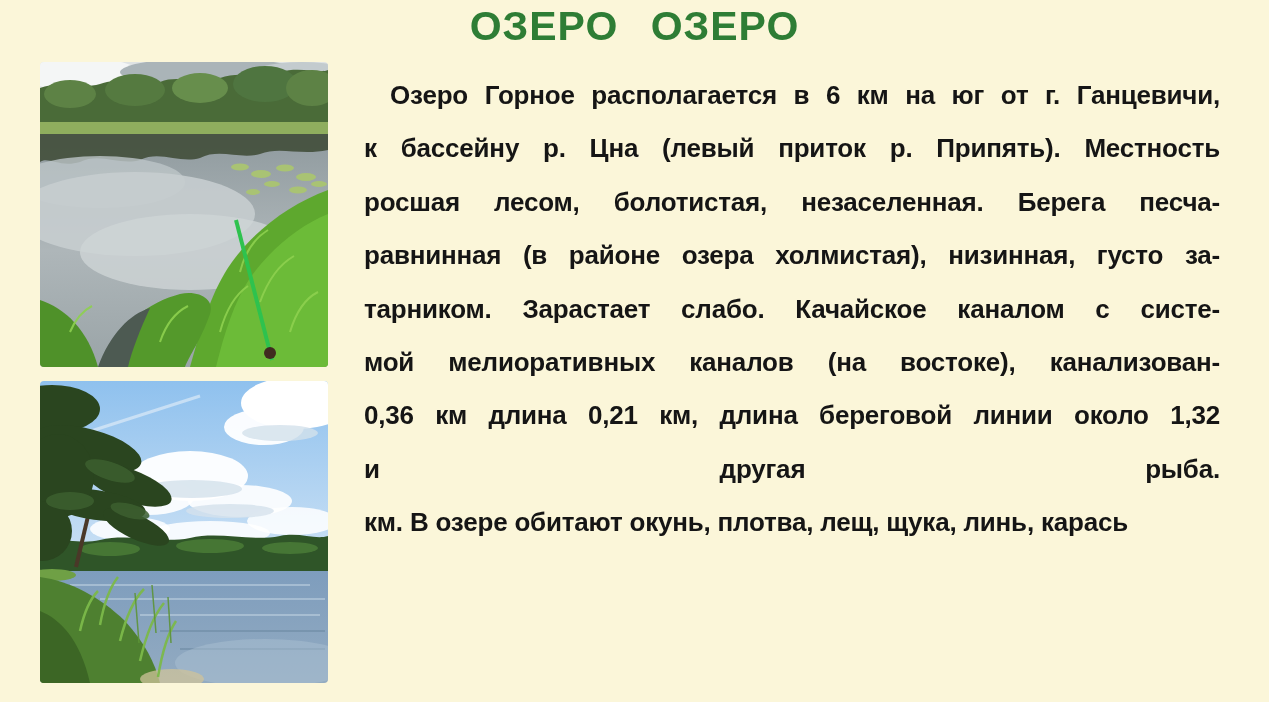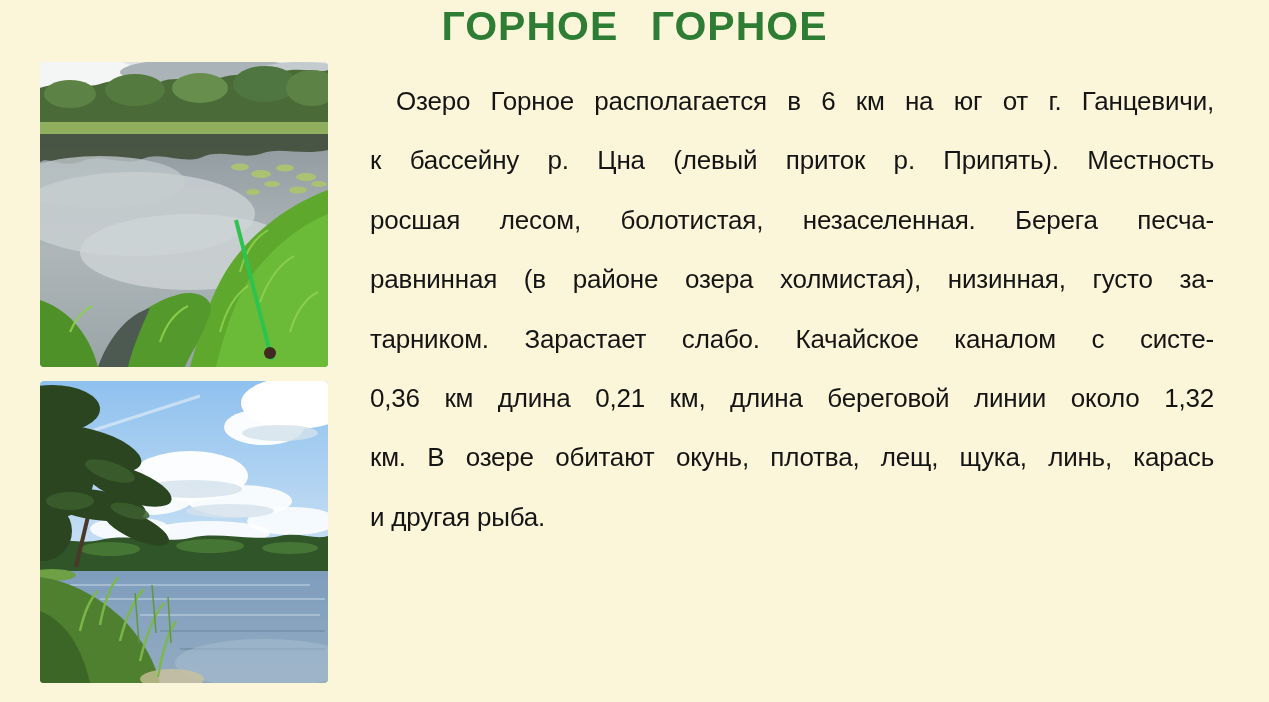--- a/index.html
+++ b/index.html
@@ -19,32 +19,32 @@
     position:absolute;left:40px;width:288px;margin:0;
     border-radius:4px;overflow:hidden;
   }
   .photo svg{display:block;width:100%;height:100%;}
   .photo-top{top:62px;height:305px;}
   .photo-bottom{top:381px;height:302px;}
   .article{
     position:absolute;left:356px;top:65px;width:872px;
   }
   .line{
-    margin:14px;
-    font-size:26px;font-weight:400;color:#151515;
+    margin:8px;
+    font-size:26px;font-weight:700;color:#151515;
     line-height:45.4px;letter-spacing:-0.2px;
     text-align:justify;text-align-last:justify;
   }
   .line:first-child{text-indent:26px;}
   .line:last-child{text-align-last:left;}
 </style>
 </head>
 <body>
 
-<h1 class="title">ГОРНОЕ ГОРНОЕ</h1>
+<h1 class="title">ОЗЕРО ОЗЕРО</h1>
 
 <figure class="photo photo-top">
   <svg viewBox="0 0 288 305" preserveAspectRatio="none">
     <defs>
       <linearGradient id="p1water" x1="0" y1="0" x2="0" y2="1">
         <stop offset="0" stop-color="#8f9a9e"></stop>
         <stop offset="0.5" stop-color="#aeb6b9"></stop>
         <stop offset="1" stop-color="#9aa4a7"></stop>
       </linearGradient>
     </defs>
@@ -192,16 +192,17 @@
     </g>
   </svg>
 </figure>
 
 <div class="article">
     <p class="line">Озеро Горное располагается в 6 км на юг от г. Ганцевичи,</p>
     <p class="line">к бассейну р. Цна (левый приток р. Припять). Местность</p>
     <p class="line">росшая лесом, болотистая, незаселенная. Берега песча-</p>
     <p class="line">равнинная (в районе озера холмистая), низинная, густо за-</p>
     <p class="line">тарником. Зарастает слабо. Качайское каналом с систе-</p>
+    <p class="line">мой мелиоративных каналов (на востоке), канализован-</p>
     <p class="line">0,36 км длина 0,21 км, длина береговой линии около 1,32</p>
+    <p class="line">и другая рыба.</p>
     <p class="line">км. В озере обитают окунь, плотва, лещ, щука, линь, карась</p>
-    <p class="line">и другая рыба.</p>
   </div>
 
 </body></html>

